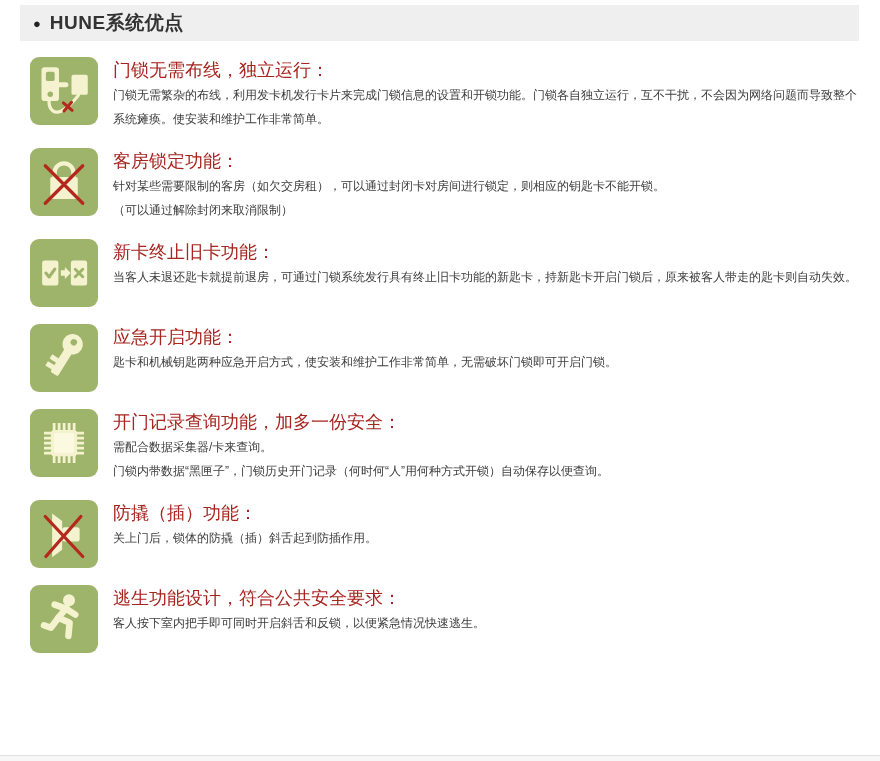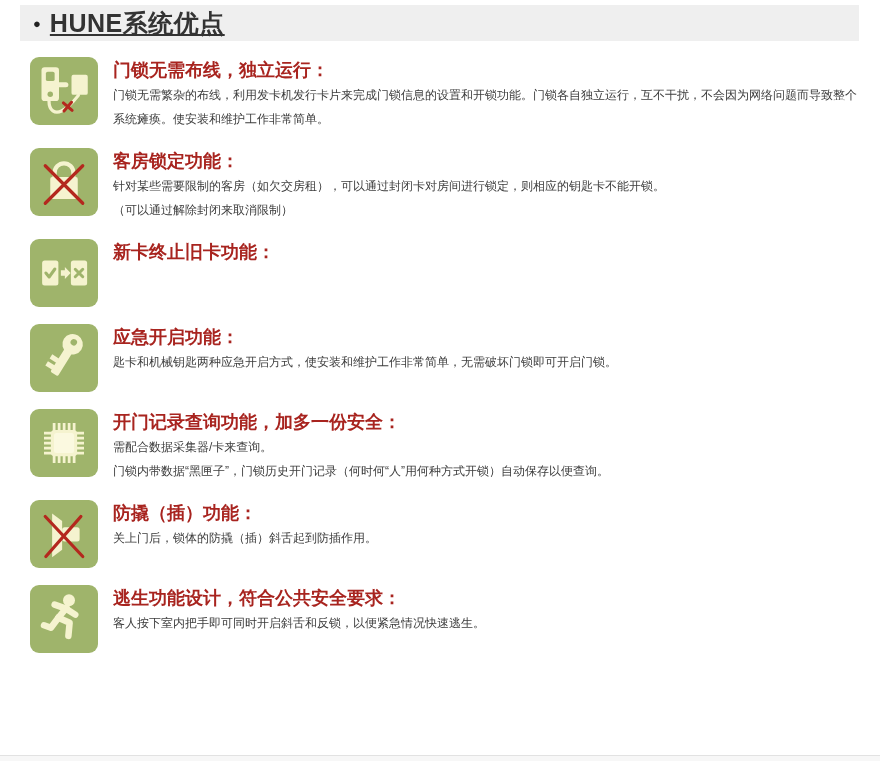--- a/index.html
+++ b/index.html
@@ -19,40 +19,40 @@
     font-family:"Liberation Sans","DejaVu Sans",sans-serif;
   }
   .header{
     margin:5px 21px 0 20px;
     background:var(--header-bg);
     height:36px;
     display:flex;align-items:center;
     padding-left:13px;gap:9px;
   }
   .header .bullet{font-size:13px;color:#222;line-height:1;}
-  .header .title{font-size:25px;font-weight:bold;color:var(--header-text);letter-spacing:0.5px;text-decoration:underline;}
+  .header .title{font-size:19px;font-weight:bold;color:var(--header-text);letter-spacing:0.5px;}
   .feature-list{
     padding:16px 20px 0 30px;
     display:flex;flex-direction:column;
   }
   .feature{
     display:flex;gap:15px;
     margin-bottom:17px;
     min-height:68px;
   }
   .icon-box{
     flex:none;width:68px;height:68px;border-radius:9px;
     background:var(--accent-green);
     display:flex;align-items:center;justify-content:center;
   }
   .icon-art{width:60px;height:60px;display:block;}
   .texts{padding-top:1px;width:752px;}
   .f-title{
     color:var(--title-red);
-    font-size:18px;font-weight:bold;line-height:25px;
+    font-size:18px;font-weight:normal;line-height:25px;
   }
   .f-body{
     color:var(--body-text);
     font-size:12px;line-height:24px;
   }
   .bottom-rule{
     position:absolute;left:0;right:0;bottom:0;height:6px;
     background:#f7f7f7;border-top:1px solid #e2e2e2;
   }
   .sym-defs{position:absolute;width:0;height:0;overflow:hidden;}
@@ -191,20 +191,23 @@
   </div>
 
   <div class="feature">
     <div class="icon-box">
       <svg class="icon-art">
             <use href="#sym-card-replace-icon" xlink:href="#sym-card-replace-icon"></use>
           </svg>
     </div>
     <div class="texts">
       <div class="f-title">新卡终止旧卡功能：</div>
+      <div class="f-body">
+            <div>当客人未退还匙卡就提前退房，可通过门锁系统发行具有终止旧卡功能的新匙卡，持新匙卡开启门锁后，原来被客人带走的匙卡则自动失效。</div>
+          </div>
     </div>
   </div>
 
   <div class="feature">
     <div class="icon-box">
       <svg class="icon-art">
             <use href="#sym-emergency-key-icon" xlink:href="#sym-emergency-key-icon"></use>
           </svg>
     </div>
     <div class="texts">

